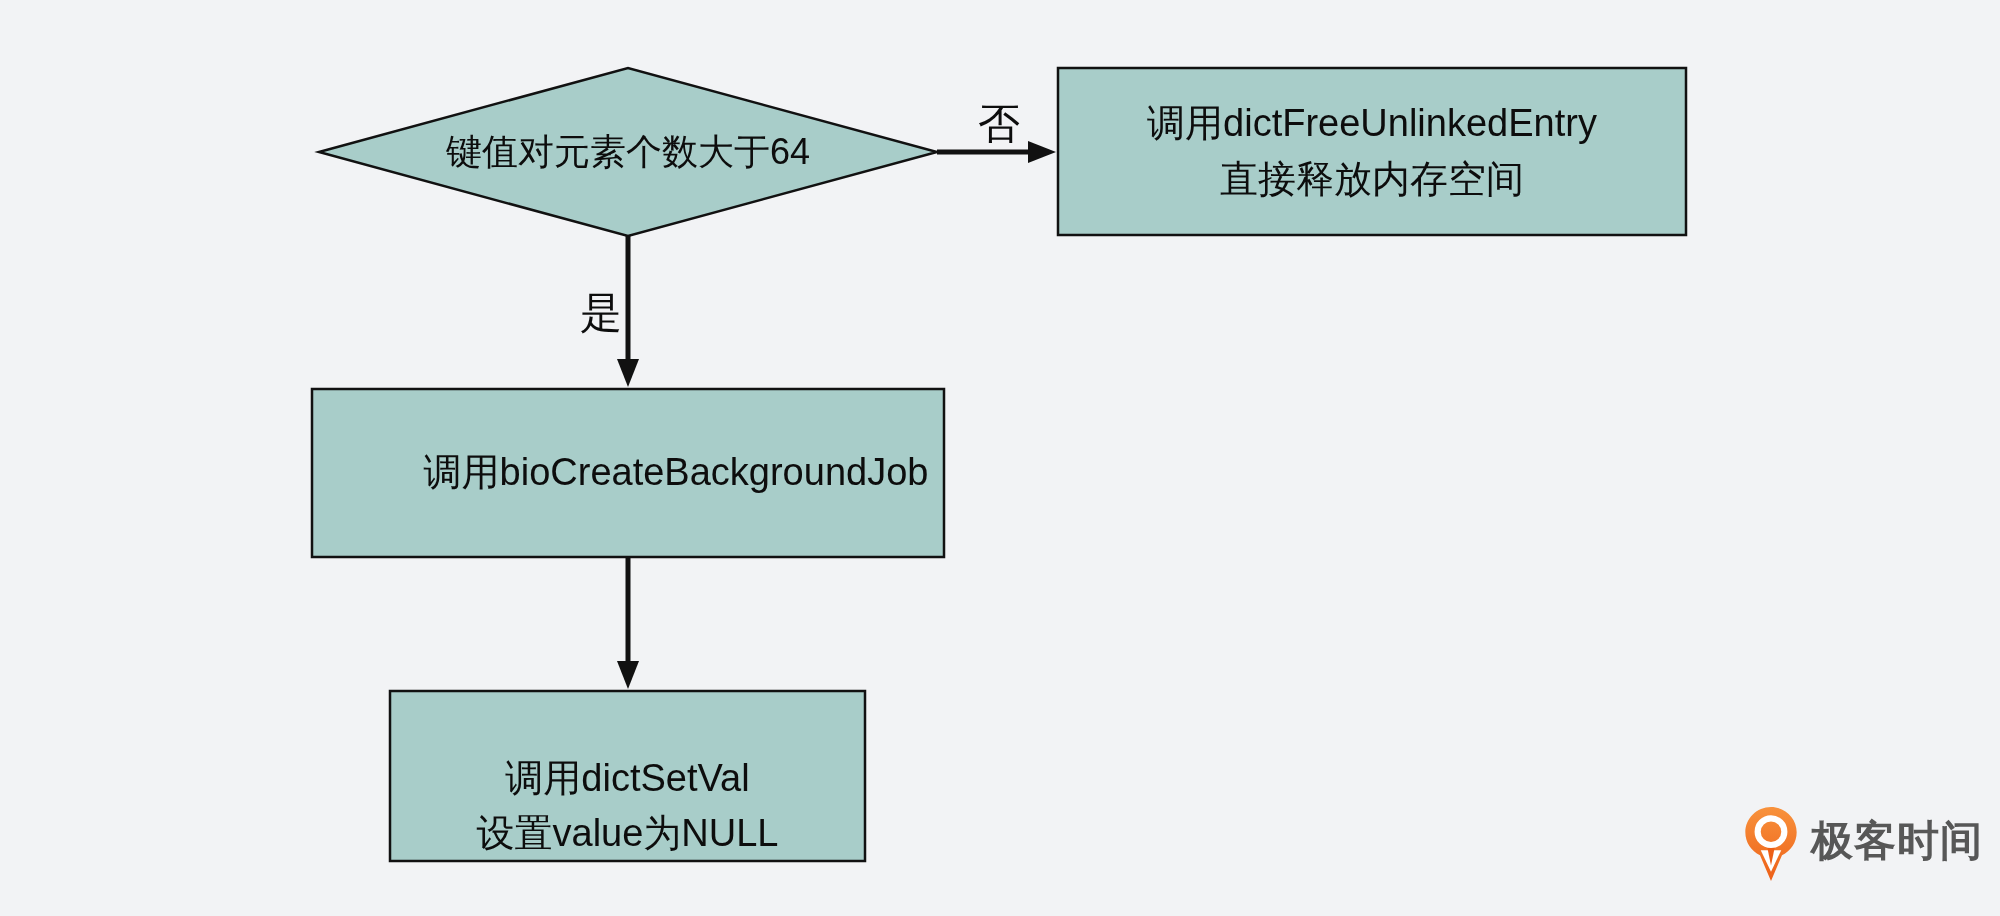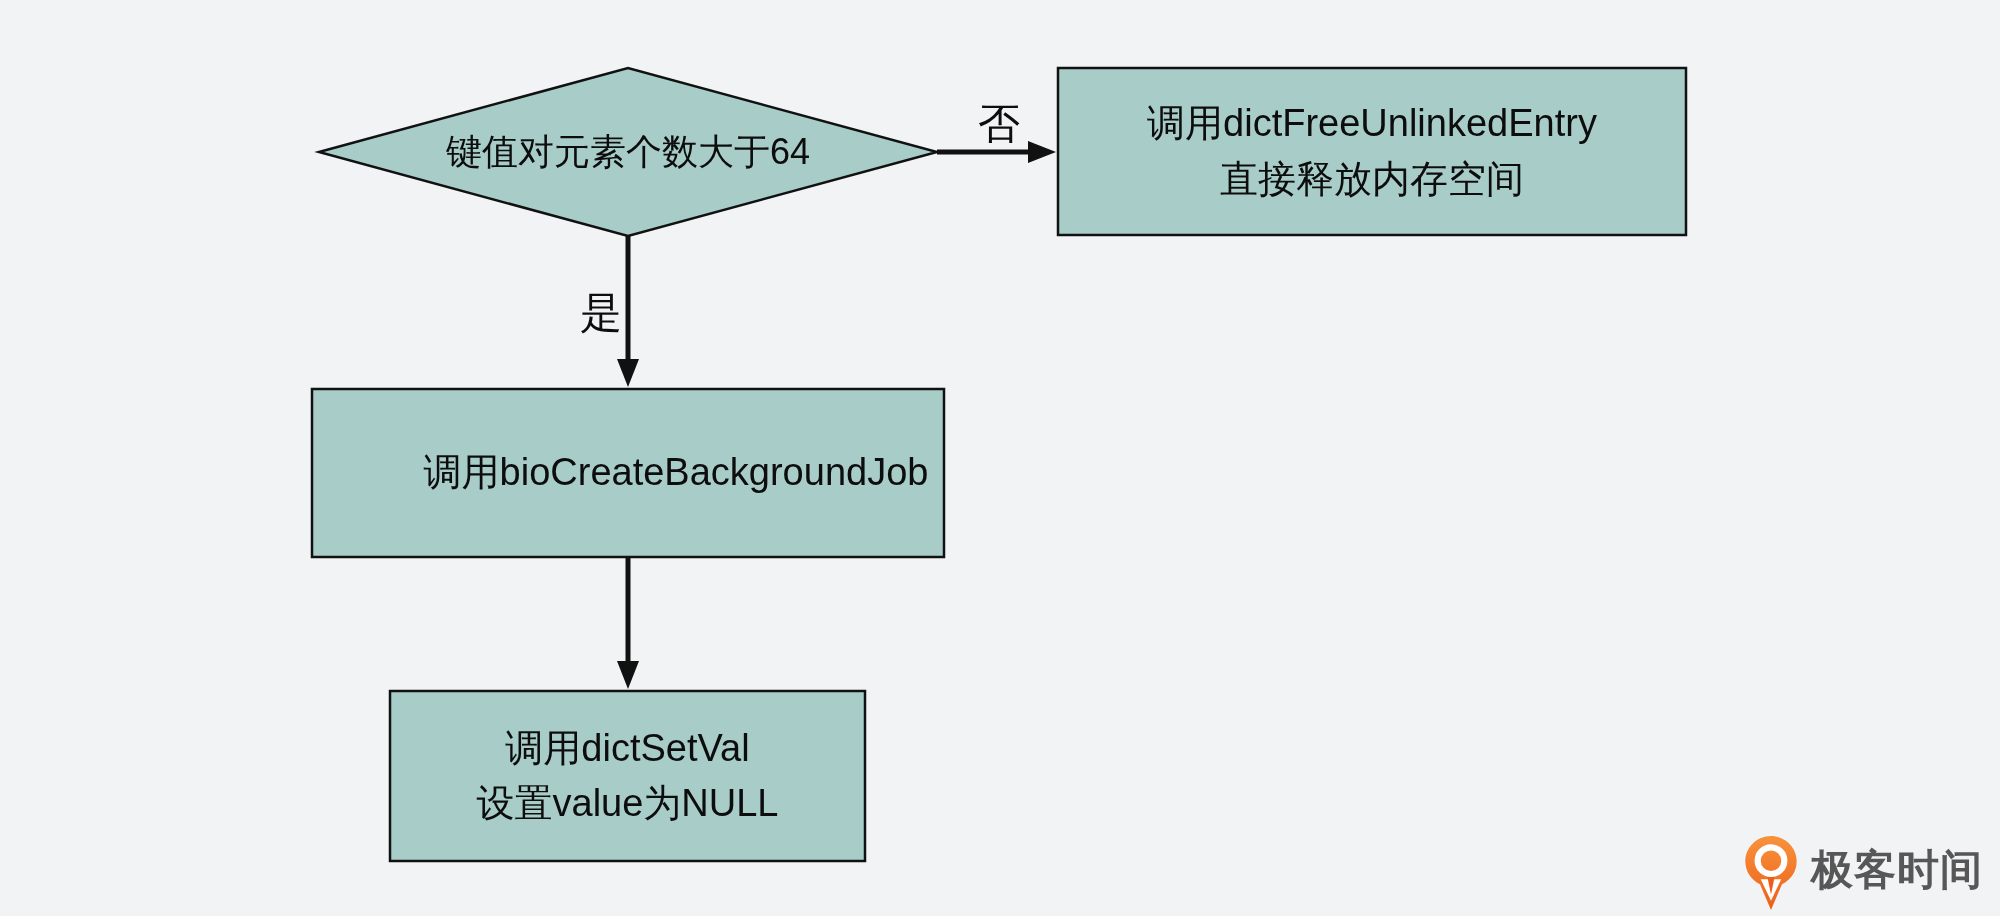--- a/index.html
+++ b/index.html
@@ -45,33 +45,33 @@
     font-size: 38px;
     pointer-events: none;
   }
   .diamond-text {
     left: 319px; top: 68px; width: 618px; height: 168px;
     font-size: 36px;
     line-height: 1.4;
   }
   .box-free-text   { left: 1058px; top: 68px;  width: 628px; height: 167px; border-radius: 8px; }
   .box-bio-text    { left: 312px;  top: 389px; width: 632px; height: 168px; padding-left: 48px; }
-  .box-setval-text { left: 390px;  top: 691px; width: 475px; height: 170px; }
+  .box-setval-text { left: 390px;  top: 691px; width: 475px; height: 170px; justify-content: flex-end; }
   .edge-label {
     position: absolute;
     font-size: 42px;
     line-height: 1;
     color: #0d0d0d;
   }
   .no-label  { left: 978px; top: 103px; }
   .yes-label { left: 580px; top: 292px; }
   .brand {
     position: absolute;
     left: 1744px;
-    top: 835px;
+    top: 806px;
     display: flex;
     align-items: center;
     gap: 13px;
   }
   .brand-text {
     font-size: 42px;
     font-weight: 600;
     color: #575757;
     letter-spacing: 1px;
     line-height: 1;

